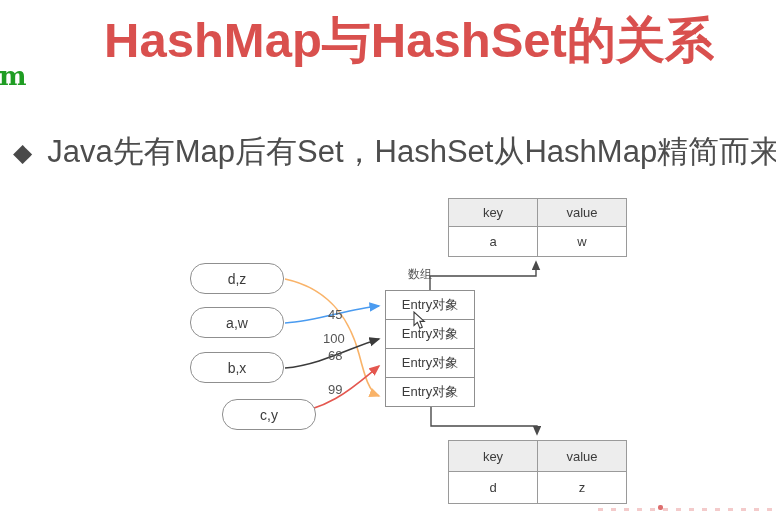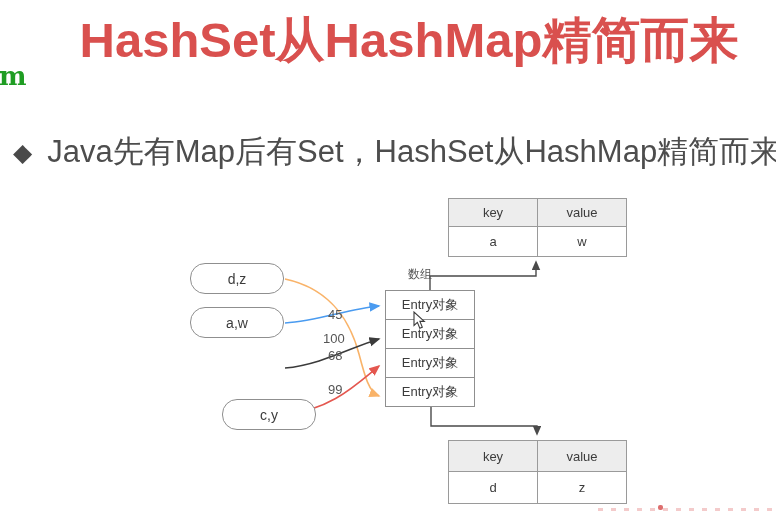--- a/index.html
+++ b/index.html
@@ -82,21 +82,21 @@
   .wm-dot-strong {
     position:absolute; left:658px; top:505px; width:5px; height:5px;
     background:#dd6e6e; border-radius:2px; z-index:2;
   }
 </style>
 </head>
 <body>
 
 <div class="stage">
 
-  <div class="slide-title">HashSet从HashMap精简而来</div>
+  <div class="slide-title">HashMap与HashSet的关系</div>
 
   <div class="wm-left">m</div>
 
   <div class="bullet-row">
     <span class="bullet-diamond">◆</span>
     <span class="bullet-text">Java先有Map后有Set，HashSet从HashMap精简而来</span>
   </div>
 
   <svg class="arrows" viewBox="0 0 776 513">
     <defs>
@@ -124,20 +124,23 @@
 
     <path d="M430,291 L430,276 L536,276 L536,263" fill="none" stroke="#4a4a4a" stroke-width="1.4" marker-end="url(#ah-gray)"></path>
     <path d="M431,407 L431,426 L537,426 L537,433" fill="none" stroke="#4a4a4a" stroke-width="1.4" marker-end="url(#ah-gray)"></path>
   </svg>
 
   <div class="kv-box kv-dz">
     <span>d,z</span>
   </div>
   <div class="kv-box kv-aw">
     <span>a,w</span>
+  </div>
+  <div class="kv-box kv-bx">
+    <span>b,x</span>
   </div>
   <div class="kv-box kv-cy">
     <span>c,y</span>
   </div>
 
   <span class="hash-label h97">45</span>
   <span class="hash-label h100">100</span>
   <span class="hash-label h98">68</span>
   <span class="hash-label h99">99</span>
 

